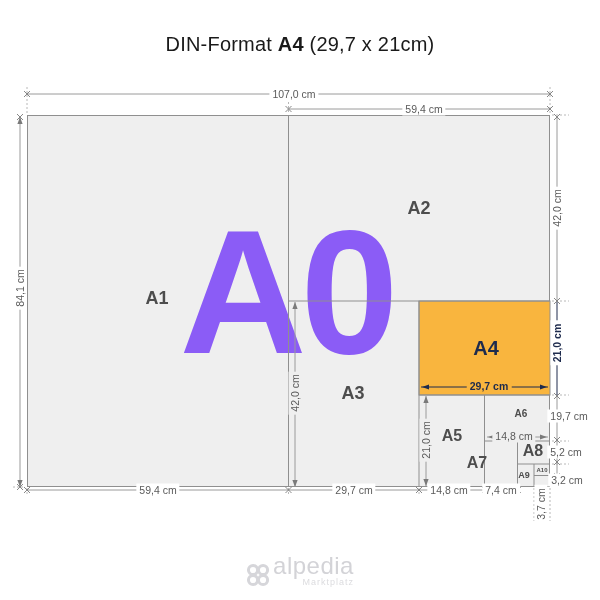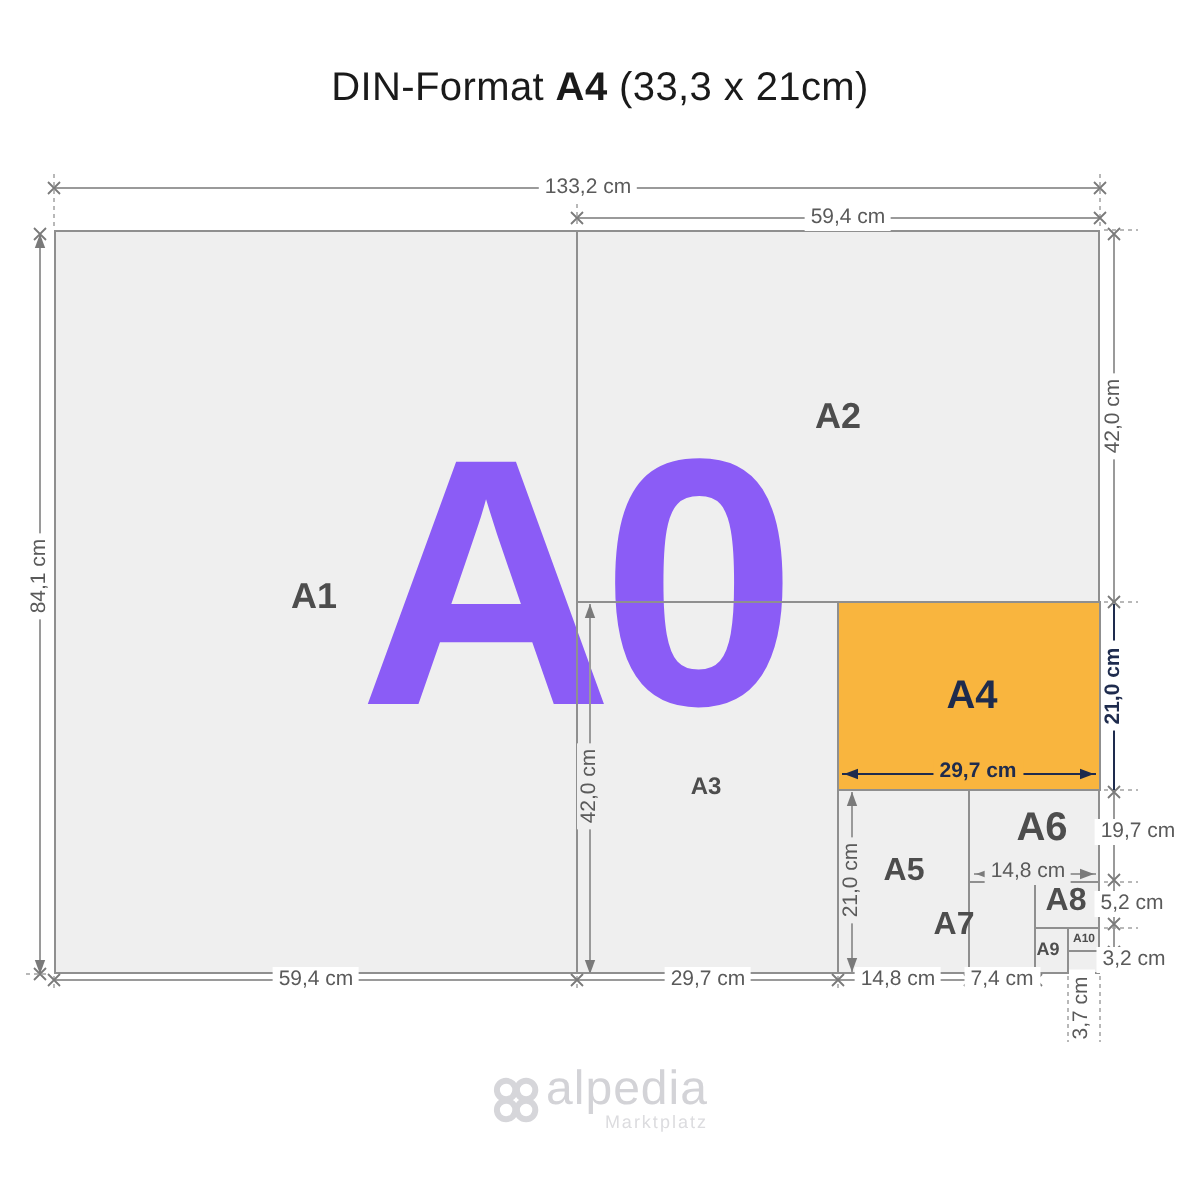--- a/index.html
+++ b/index.html
@@ -31,35 +31,35 @@
   .dim{
     position:absolute;transform:translate(-50%,-50%);
     font-size:10.5px;color:#5a5a5a;white-space:nowrap;line-height:13px;
     padding:0 3px;background:#ffffff;
   }
   .dim.rot{transform:translate(-50%,-50%) rotate(-90deg);}
   .dim.paperbg{background:#efefef;}
   .dim.orangebg{background:#f9b53e;}
   .dim.navy{color:#1e2b4d;font-weight:700;}
   .logo{
-    position:absolute;left:50%;top:533px;transform:translateX(-50%);
-    display:flex;align-items:center;gap:3px;
+    position:absolute;left:50%;top:554px;transform:translateX(-50%);
+    display:flex;align-items:flex-end;gap:3px;
   }
   .logo-name{font-size:24px;color:#d3d3d7;font-weight:400;line-height:24px;letter-spacing:.5px;}
   .logo-tagline{font-size:9px;color:#dcdcdf;text-align:right;letter-spacing:1px;margin-top:-1px;}
 </style>
 </head>
 <body>
 
 <div class="stage">
 
   <div class="title">
     <span>DIN-Format</span>
     <span class="b">A4</span>
-    <span>(33,3 x 21cm)</span>
+    <span>(29,7 x 21cm)</span>
   </div>
 
   <div class="paper"></div>
 
   <div class="watermark">A0</div>
 
   <svg class="overlay" width="600" height="600" viewBox="0 0 600 600">
     <defs>
       <g id="tk">
           <path d="M-3,-3 L3,3 M-3,3 L3,-3" fill="none"></path>
@@ -148,30 +148,30 @@
       <use href="#au" transform="translate(426,486) rotate(180)"></use>
       <use href="#au" transform="translate(488,437) rotate(-90)"></use>
       <use href="#au" transform="translate(547,437) rotate(90)"></use>
       <use href="#au" transform="translate(422,387) rotate(-90)" fill="#1e2b4d"></use>
       <use href="#au" transform="translate(547,387) rotate(90)" fill="#1e2b4d"></use>
     </g>
   </svg>
 
   <div class="slab" style="left:157px;top:298px;font-size:18px">A1</div>
   <div class="slab" style="left:419px;top:208px;font-size:18px">A2</div>
-  <div class="slab" style="left:353px;top:393px;font-size:12px">A3</div>
+  <div class="slab" style="left:353px;top:393px;font-size:18px">A3</div>
   <div class="slab navy" style="left:486px;top:348px;font-size:20px">A4</div>
   <div class="slab" style="left:452px;top:436px;font-size:16px">A5</div>
-  <div class="slab" style="left:521px;top:414px;font-size:20px">A6</div>
+  <div class="slab" style="left:521px;top:414px;font-size:10px">A6</div>
   <div class="slab" style="left:477px;top:463px;font-size:16px">A7</div>
   <div class="slab" style="left:533px;top:451px;font-size:16px">A8</div>
   <div class="slab" style="left:524px;top:475px;font-size:9px">A9</div>
   <div class="slab" style="left:542px;top:470px;font-size:6px">A10</div>
 
-  <div class="dim" style="left:294px;top:94px">133,2 cm</div>
+  <div class="dim" style="left:294px;top:94px">107,0 cm</div>
   <div class="dim" style="left:424px;top:109px">59,4 cm</div>
   <div class="dim rot" style="left:20px;top:288px">84,1 cm</div>
 
   <div class="dim rot" style="left:557px;top:208px">42,0 cm</div>
   <div class="dim rot navy" style="left:557px;top:343px">21,0 cm</div>
   <div class="dim" style="left:569px;top:416px">19,7 cm</div>
   <div class="dim" style="left:566px;top:452px">5,2 cm</div>
   <div class="dim" style="left:567px;top:480px">3,2 cm</div>
 
   <div class="dim" style="left:158px;top:490px">59,4 cm</div>

